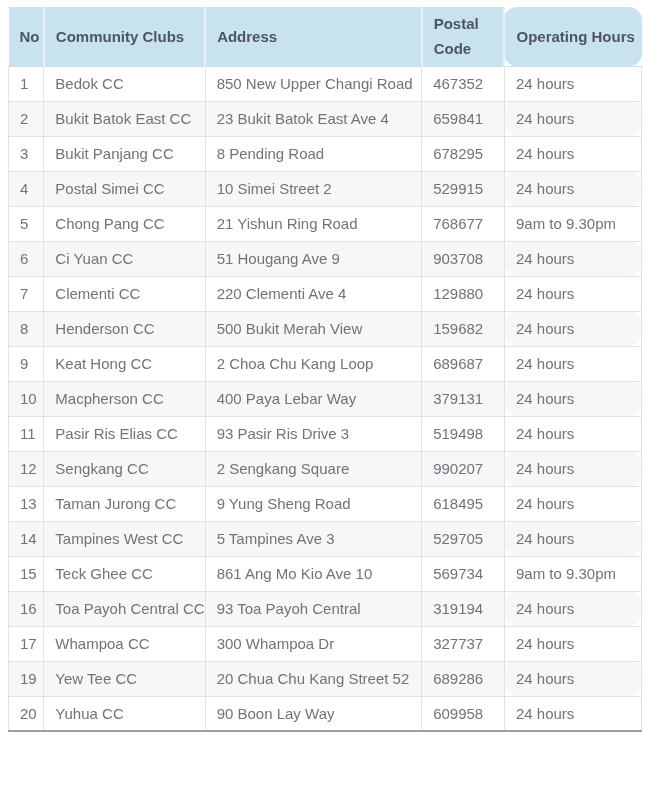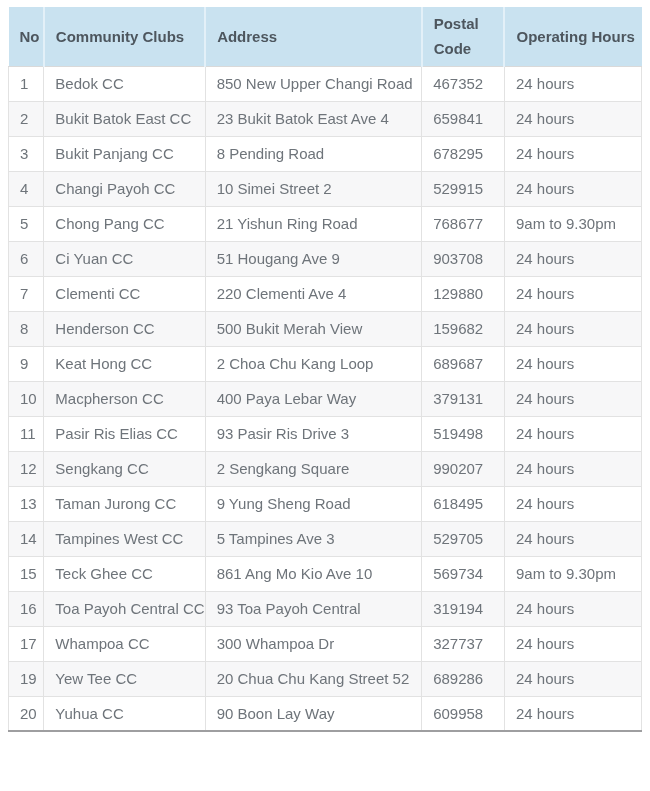--- a/index.html
+++ b/index.html
@@ -24,21 +24,21 @@
   table.cc-table {
     border-collapse: collapse;
     table-layout: fixed;
     width: 634px;
   }
   
   .col-no      { width: 32px; }
   .col-name    { width: 146px; }
   .col-address { width: 196px; }
   .col-postal  { width: 75px; }
-  .col-hours   { width: 124px; }
+  .col-hours   { width: 124px; border-radius: 13px; }
 
   thead th {
     background: var(--header-bg);
     height: 59px;
     vertical-align: middle;
     text-align: left;
     font-size: 15px;
     font-weight: bold;
     line-height: 25px;
     color: var(--header-text);
@@ -96,21 +96,21 @@
           </tr>
           <tr>
             <td class="col-no">3</td>
             <td class="col-name">Bukit Panjang CC</td>
             <td class="col-address">8 Pending Road</td>
             <td class="col-postal">678295</td>
             <td class="col-hours">24 hours</td>
           </tr>
           <tr>
             <td class="col-no">4</td>
-            <td class="col-name">Changi Payoh CC</td>
+            <td class="col-name">Postal Simei CC</td>
             <td class="col-address">10 Simei Street 2</td>
             <td class="col-postal">529915</td>
             <td class="col-hours">24 hours</td>
           </tr>
           <tr>
             <td class="col-no">5</td>
             <td class="col-name">Chong Pang CC</td>
             <td class="col-address">21 Yishun Ring Road</td>
             <td class="col-postal">768677</td>
             <td class="col-hours">9am to 9.30pm</td>

